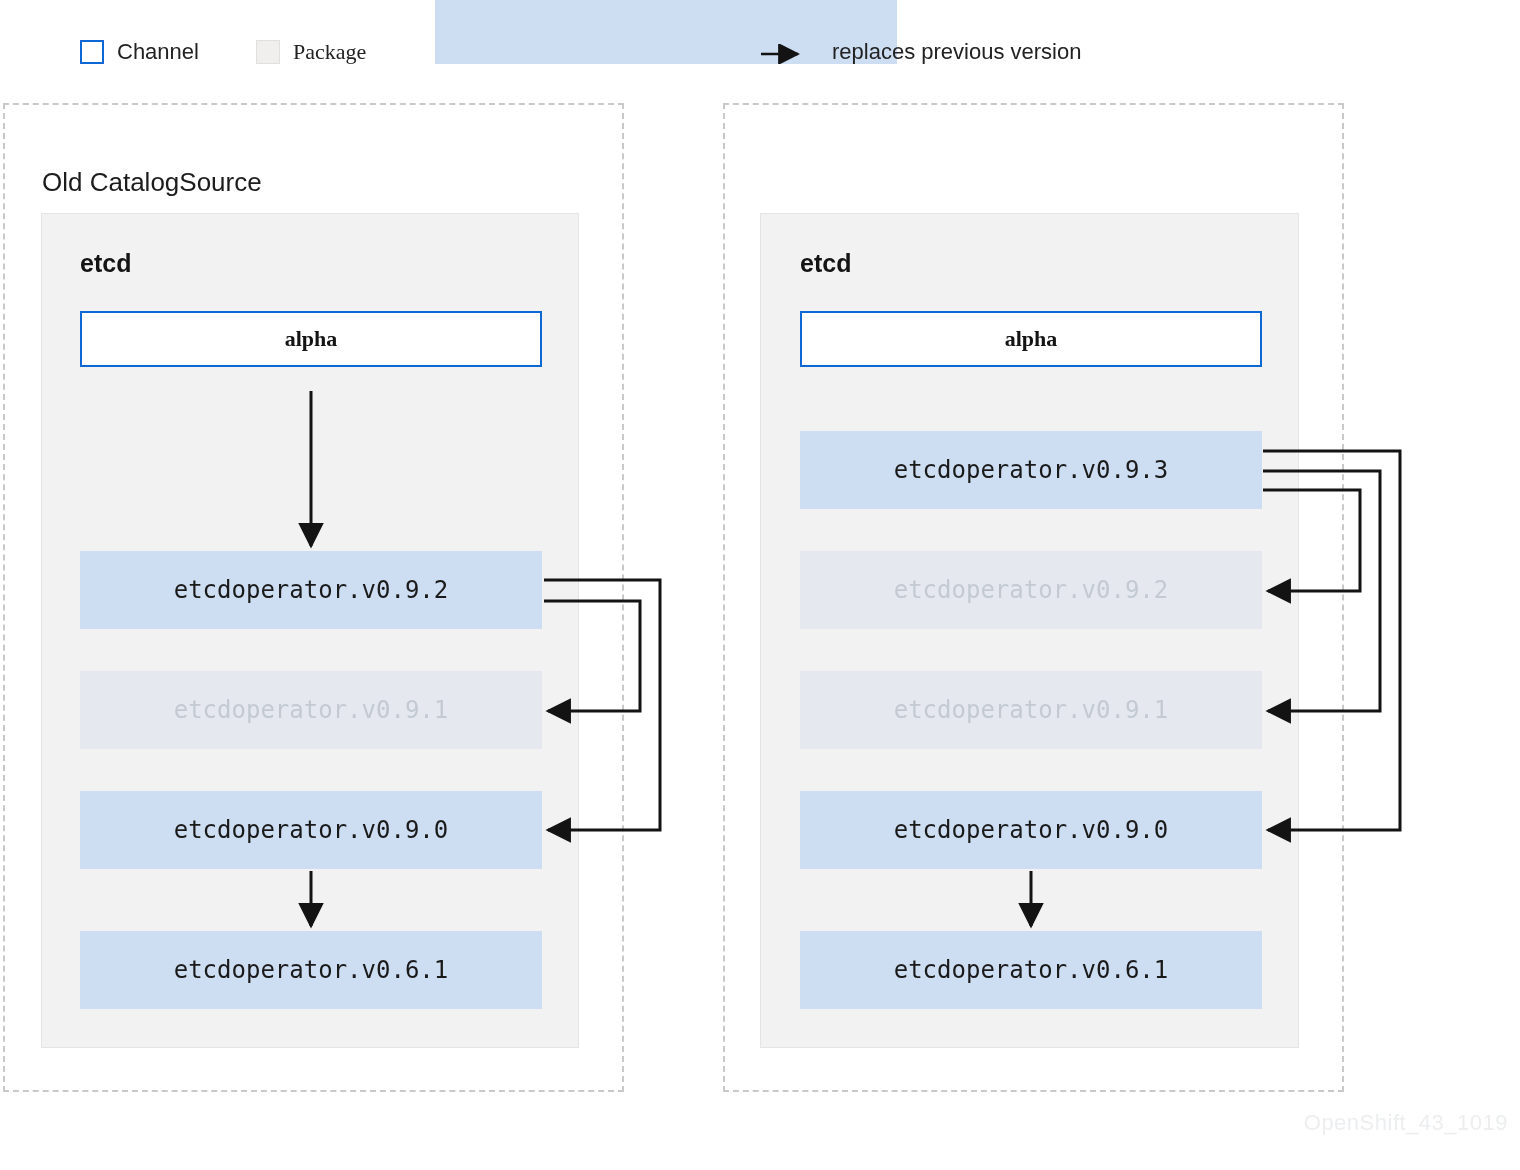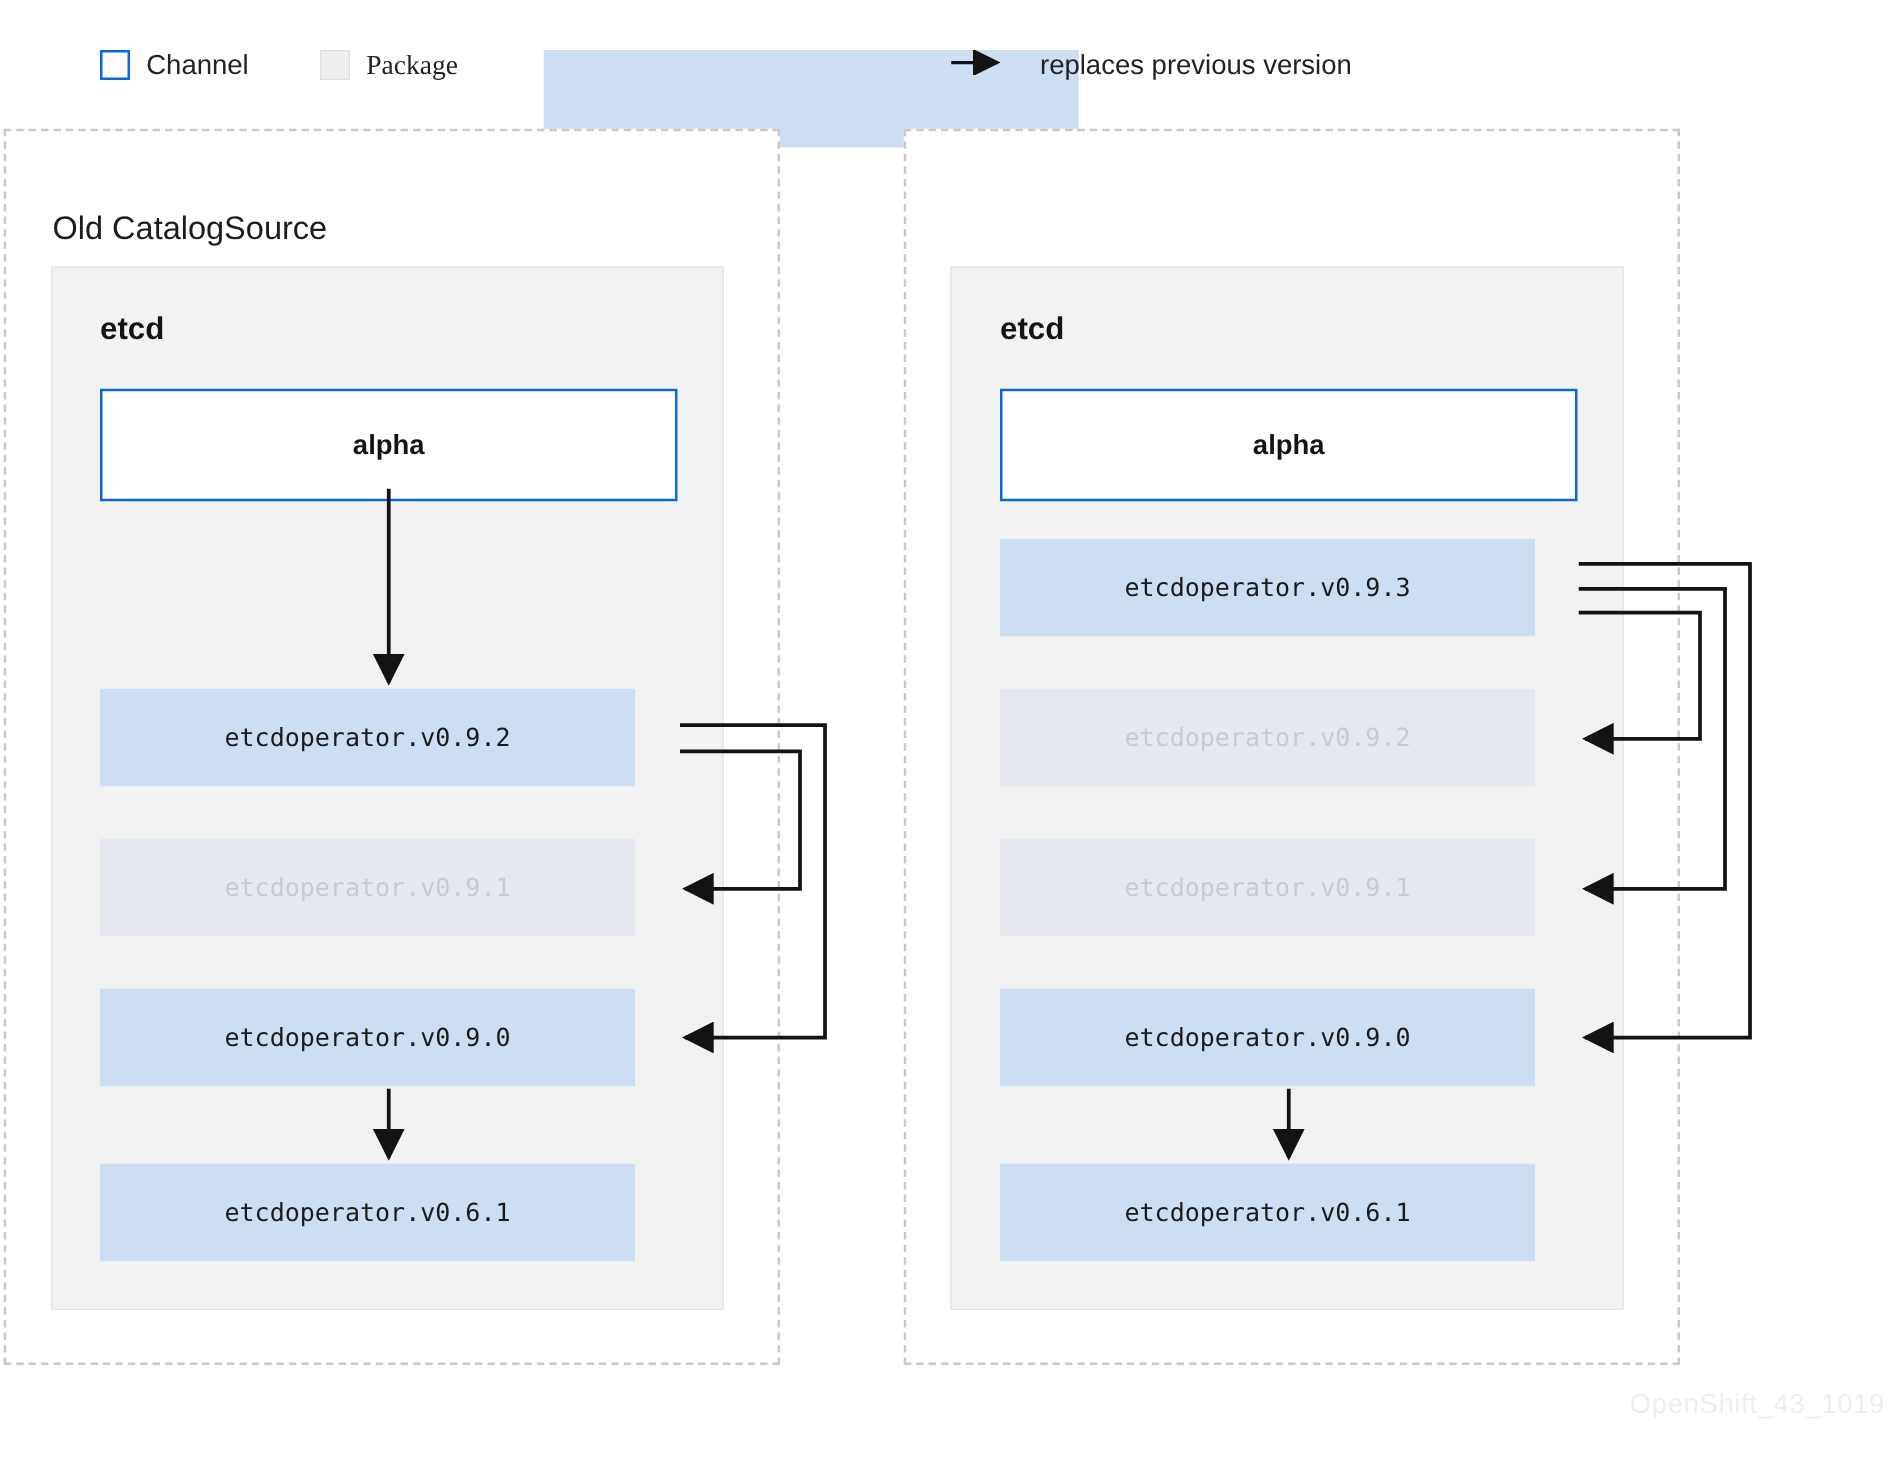--- a/index.html
+++ b/index.html
@@ -9,40 +9,40 @@
     --inactive-text:#c4cad2;
     --package-bg:#f2f2f2;
     --arrow-black:#131313;
   }
   *{margin:0;padding:0;box-sizing:border-box;}
   html,body{width:1520px;height:1170px;background:#ffffff;overflow:hidden;
     font-family:"Liberation Sans",sans-serif;color:#151515;}
   .canvas{position:relative;width:1520px;height:1170px;background:#fff;}
 
   
-  .legend-item{position:absolute;top:40px;display:flex;align-items:flex-start;gap:13px;}
+  .legend-item{position:absolute;top:40px;display:flex;align-items:flex-end;gap:13px;}
   .swatch{width:24px;height:24px;flex:0 0 auto;}
   .swatch.channel{background:#fff;border:2.5px solid var(--accent-blue);}
   .swatch.package{background:#f0efee;border:1px solid #e2e0de;}
   .swatch.csv{background:var(--csv-blue);}
   .legend-label{font-size:22px;line-height:24px;color:#222;}
 
   
   .catalog-box{position:absolute;top:103px;width:621px;height:989px;
     border:2px dashed #c9c9c9;background:#fff;}
   .catalog-title{position:absolute;top:150px;font-size:26px;line-height:34px;color:#1c1c1c;}
   .package-box{position:absolute;top:213px;height:835px;background:var(--package-bg);
     border:1px solid #e4e4e4;}
   .package-title{position:absolute;top:248px;font-size:25px;line-height:30px;font-weight:700;color:#141414;}
-  .channel-box{position:absolute;top:311px;width:462px;height:90px;background:#fff;
+  .channel-box{position:absolute;top:311px;width:462px;height:56px;background:#fff;
     border:2.5px solid var(--accent-blue);display:flex;align-items:center;justify-content:center;
-    font-size:22px;font-weight:700;color:#141414;}
-  .csv{position:absolute;width:428px;height:78px;background:var(--csv-blue);
+    font-size:22px;font-weight:700;color:#141414;font-family:Liberation Serif, serif;}
+  .csv{position:absolute;width:462px;height:78px;background:var(--csv-blue);
     display:flex;align-items:center;justify-content:center;
-    font-family:"DejaVu Sans Mono","Liberation Mono",monospace;font-size:20px;color:#1a1a1a;}
+    font-family:"DejaVu Sans Mono","Liberation Mono",monospace;font-size:24px;color:#1a1a1a;}
   .csv[data-state="inactive"]{background:var(--inactive-bg);color:var(--inactive-text);}
 
   
   svg.overlay{position:absolute;left:0;top:0;pointer-events:none;}
   svg .edge{fill:none;stroke:var(--arrow-black);stroke-width:3px;}
   svg marker path{fill:var(--arrow-black);stroke:none;}
   svg.legend-arrow{display:block;}
   svg.legend-arrow .edge{stroke-width:2.6px;}
 
   .watermark{position:absolute;top:1110px;right:12px;font-size:22px;letter-spacing:.5px;

